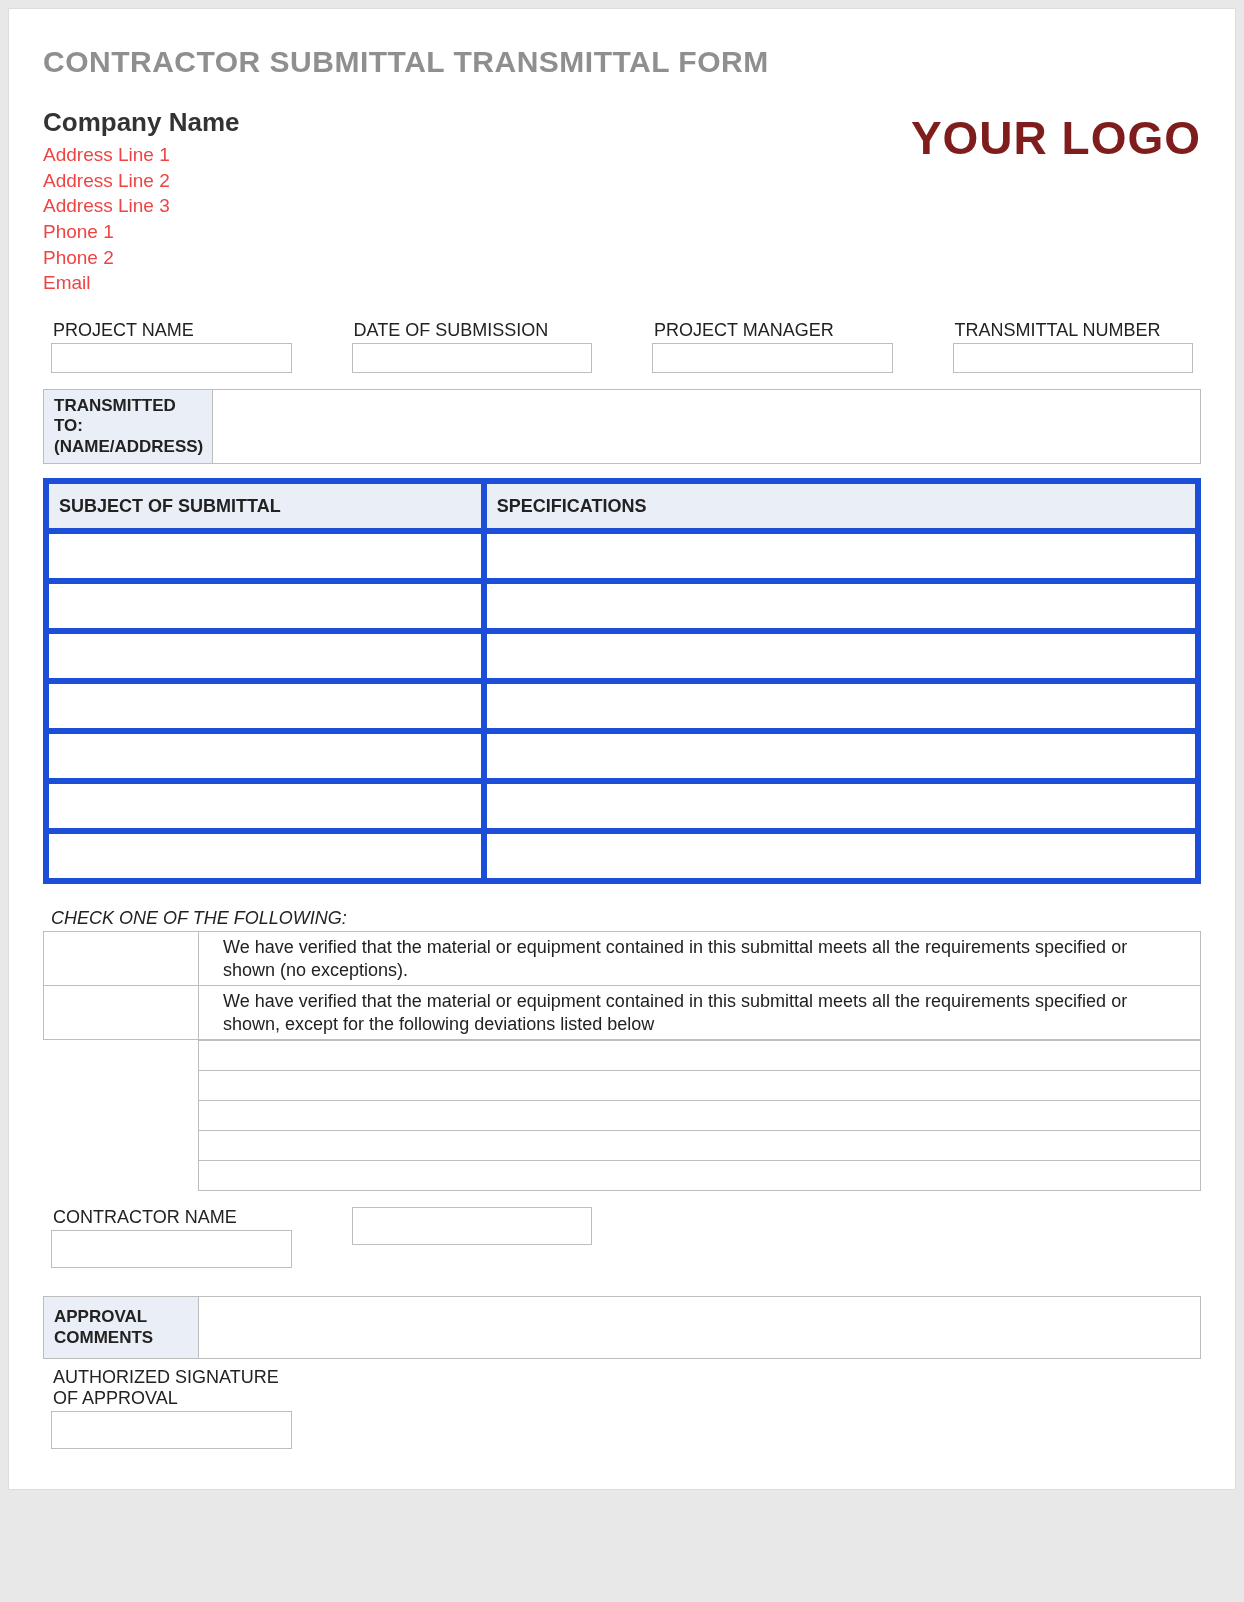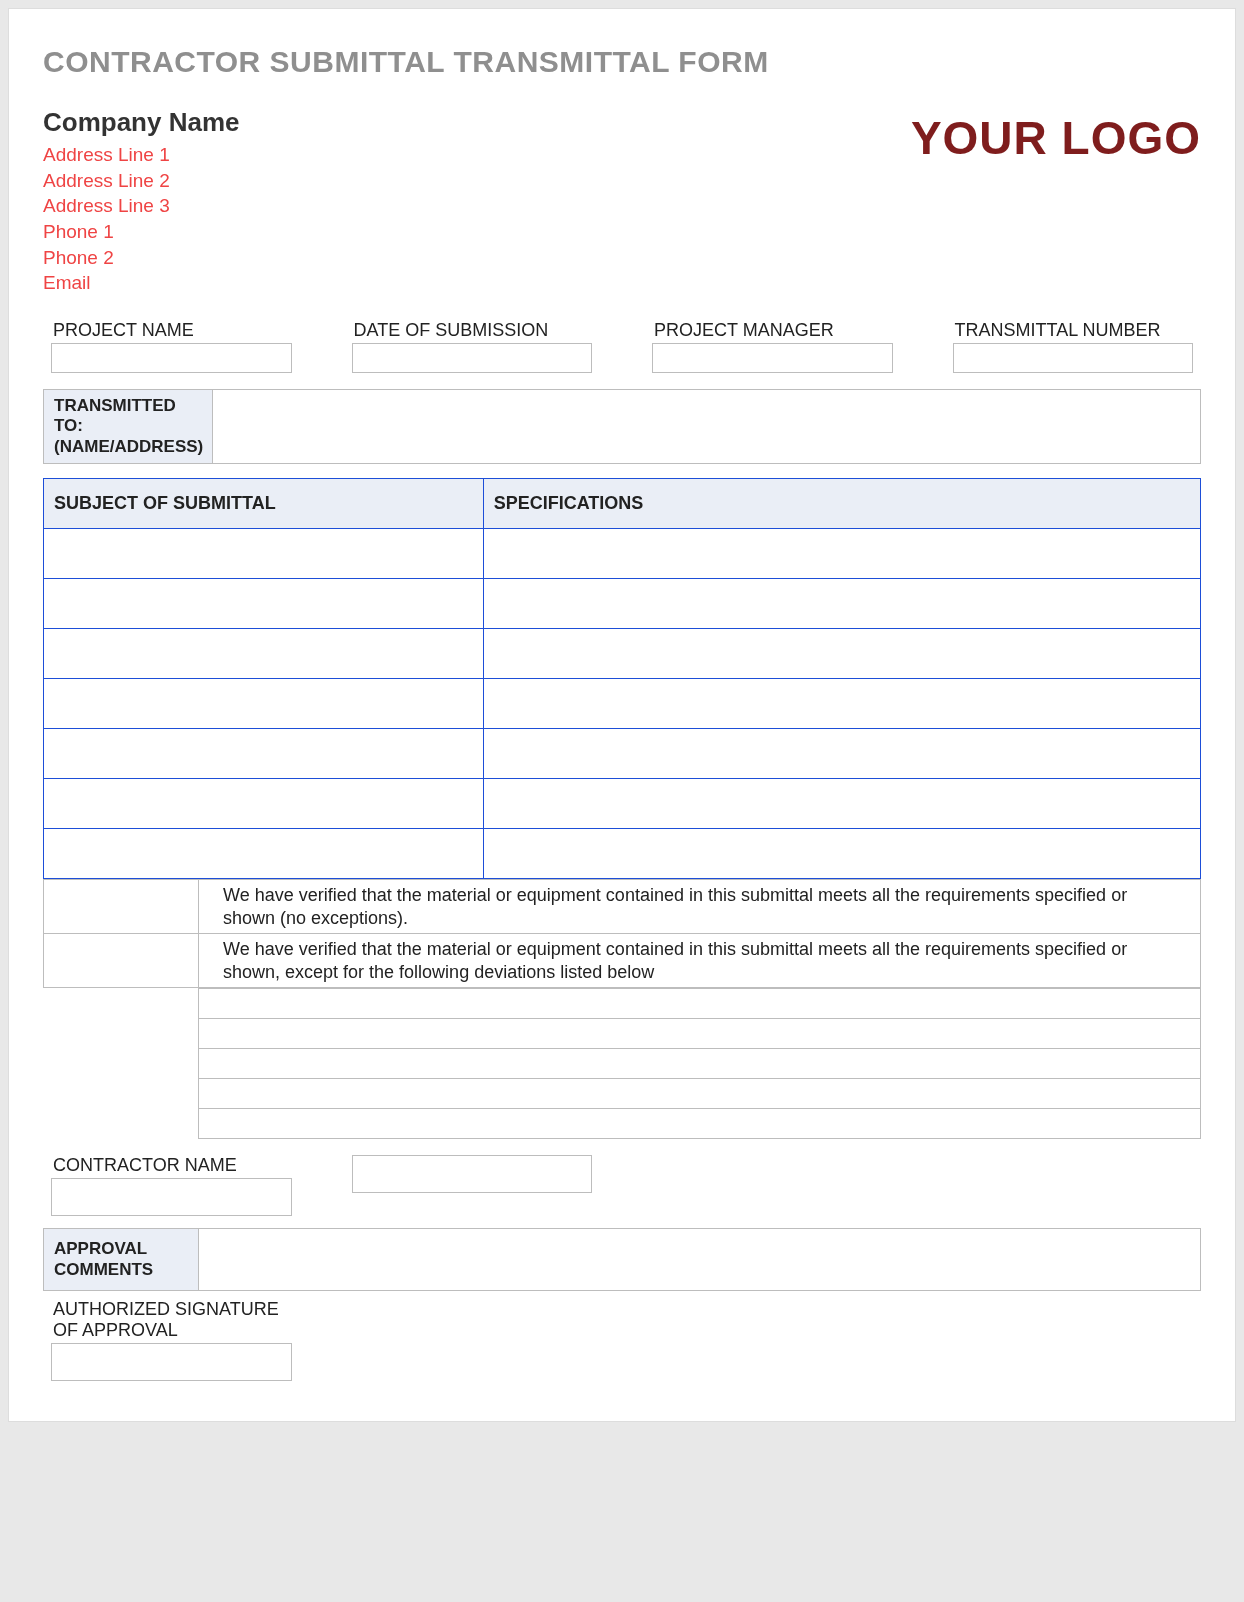--- a/index.html
+++ b/index.html
@@ -86,21 +86,21 @@
     flex: 1;
     padding: 4px 8px;
   }
   table.subject-table {
     width: 100%;
     border-collapse: collapse;
     margin-top: 14px;
   }
   table.subject-table th,
   table.subject-table td {
-    border: 1px solid #1d4ed8;
+    border: 6px solid #1d4ed8;
     padding: 6px 10px;
     text-align: left;
     font-size: 18px;
     height: 50px;
   }
   table.subject-table th {
     background: #eaeef6;
     font-weight: 700;
   }
   .check-heading {
@@ -131,21 +131,21 @@
   table.dev-table td.indent {
     border-left: none;
     border-top: none;
     border-bottom: none;
     width: 155px;
   }
   table.dev-table tr:last-child td.indent { border-bottom: none; }
   .approval-band {
     display: flex;
     border: 1px solid #bdbdbd;
-    margin-top: 12px;
+    margin-top: 28px;
     flex-direction: column;
   }
   .approval-band .band-label {
     background: #eaeef6;
     border-right: 1px solid #bdbdbd;
     padding: 10px 10px;
     font-weight: 700;
     font-size: 17px;
     line-height: 1.2;
     width: 155px;
@@ -228,20 +228,21 @@
           <td></td>
           <td></td>
         </tr>
         <tr>
           <td></td>
           <td></td>
         </tr>
       </tbody>
   </table>
 
+  <div class="check-heading">CHECK ONE OF THE FOLLOWING:</div>
   <table class="check-table">
     <tbody>
         <tr>
       <td class="cb"></td>
       <td>We have verified that the material or equipment contained in this submittal meets all the requirements specified or shown (no exceptions).</td>
     </tr>
     <tr>
       <td class="cb"></td>
       <td>We have verified that the material or equipment contained in this submittal meets all the requirements specified or shown, except for the following deviations listed below</td>
     </tr>

